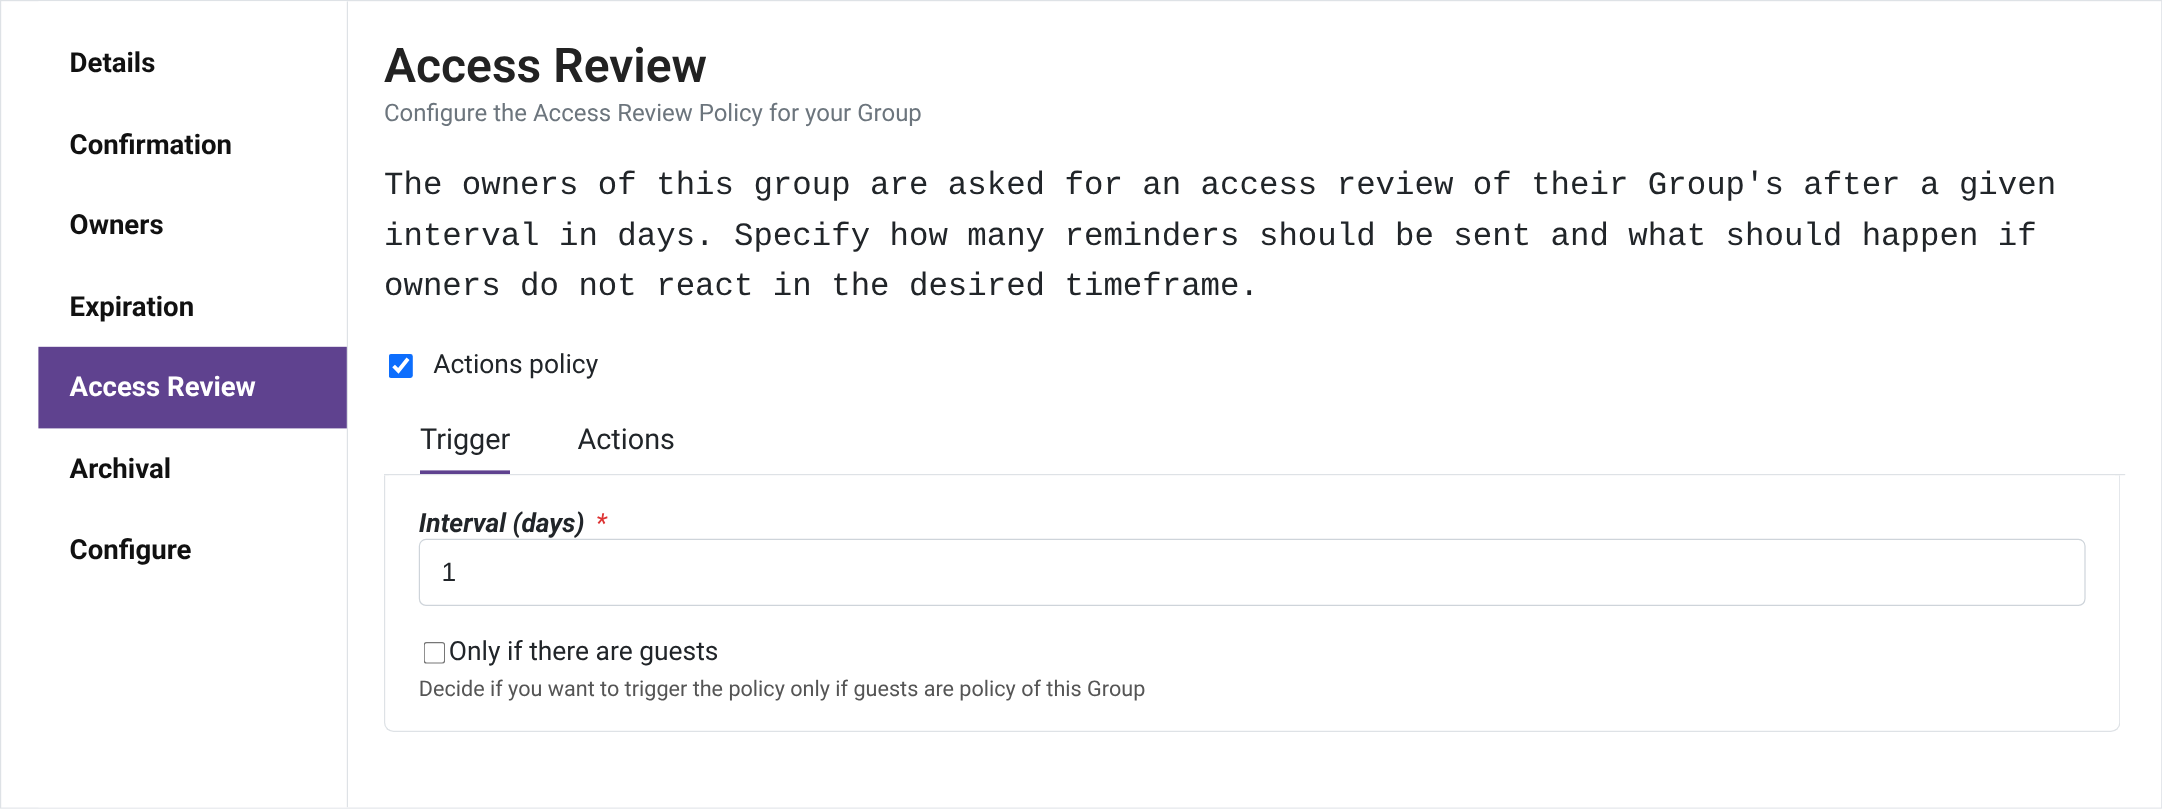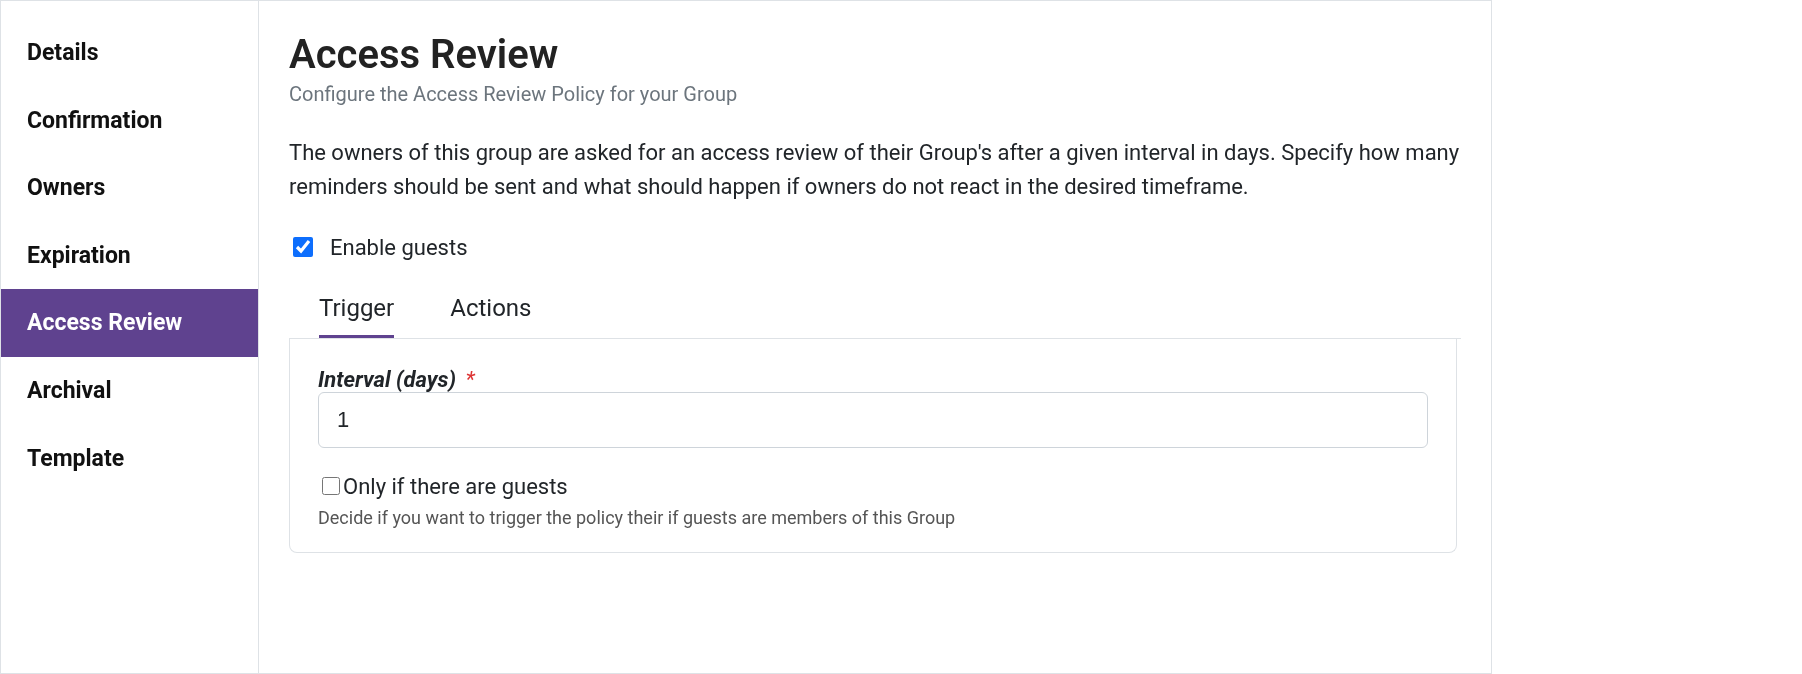--- a/index.html
+++ b/index.html
@@ -1,24 +1,24 @@
 <!DOCTYPE html>
 <html><head>
 <meta charset="utf-8">
 <style>
   * { box-sizing: border-box; }
   html,body { margin:0; padding:0; font-family: "Segoe UI", -apple-system, BlinkMacSystemFont, Roboto, sans-serif; color:#212529; background:#fff; }
-  .app { display:flex; width:1492px; height:674px; border:1px solid #dee2e6; overflow:hidden; }
+  .app { display:flex; width:1802px; height:674px; border:1px solid #dee2e6; overflow:hidden;padding-left:31px; }
   .sidebar { width:258px; flex:0 0 258px; border-right:1px solid #dee2e6; background:#fff; padding-top:18px; }
   .sidebar-item { font-size:23px; font-weight:700; padding:20px 26px; color:#111; cursor:pointer; line-height:1.2; }
   .sidebar-item.active { background:#5f428f; color:#fff; }
   .main { flex:1; padding:30px 30px 0 30px; overflow:auto; }
   .page-title { font-size:40px; font-weight:600; margin:0 0 4px 0; color:#222; }
   .page-subtitle { font-size:20px; font-weight:400; color:#6c757d; margin:0 0 30px 0; }
-  .page-desc { font-size:22px; line-height:1.55; color:#212529; margin:0 0 30px 0; max-width:1500px; }
+  .page-desc { font-size:27px; line-height:1.55; color:#212529; margin:0 0 30px 0; max-width:1500px;font-family:Liberation Mono, monospace; }
   .enable-row { display:flex; align-items:center; gap:14px; margin-bottom:28px; }
   .enable-row input[type=checkbox] { width:20px; height:20px; accent-color:#0d6efd; cursor:pointer; }
   .enable-row label { font-size:22px; color:#212529; }
   .tabs { display:flex; gap:56px; border-bottom:1px solid #dee2e6; padding-left:30px; }
   .tab { font-size:24px; padding:6px 0 12px 0; cursor:pointer; border-bottom:3px solid transparent; line-height:1.2; }
   .tab.active { border-bottom-color:#5f428f; }
   .panel { border:1px solid #dee2e6; border-top:none; border-radius:0 0 8px 8px; padding:28px 28px 24px 28px; margin-right:4px; }
   .field-label { font-size:22px; font-weight:700; margin-bottom:0;font-style:italic; }
   .req { color:#d33; font-weight:400; margin-left:4px; }
   .text-input { width:100%; font-size:22px; padding:14px 18px; border:1px solid #ced4da; border-radius:6px; background:#fff; color:#212529; }
@@ -31,45 +31,45 @@
 <body>
 
 <div class="app">
   <nav class="sidebar">
     <div class="sidebar-item">Details</div>
     <div class="sidebar-item">Confirmation</div>
     <div class="sidebar-item">Owners</div>
     <div class="sidebar-item">Expiration</div>
     <div class="sidebar-item active">Access Review</div>
     <div class="sidebar-item">Archival</div>
-    <div class="sidebar-item">Template</div>
+    <div class="sidebar-item">Configure</div>
   </nav>
 
   <main class="main">
     <h1 class="page-title">Access Review</h1>
     <p class="page-subtitle">Configure the Access Review Policy for your Group</p>
     <p class="page-desc">The owners of this group are asked for an access review of their Group's after a given interval in days. Specify how many reminders should be sent and what should happen if owners do not react in the desired timeframe.</p>
 
     <div class="enable-row">
       <input type="checkbox" id="enablePolicy" checked="" style="">
-      <label for="enablePolicy">Enable guests</label>
+      <label for="enablePolicy">Actions policy</label>
     </div>
 
     <div class="tabs">
       <div class="tab active">Trigger</div>
       <div class="tab">Actions</div>
     </div>
 
     <div class="panel">
       <div class="field-label">
         <span>Interval (days)</span>
         <span class="req">*</span>
       </div>
       <input type="text" class="text-input" value="1" style="">
 
       <div class="sub-row">
         <input type="checkbox" id="onlyGuests" style="">
         <label for="onlyGuests">Only if there are guests</label>
       </div>
-      <div class="helper">Decide if you want to trigger the policy their if guests are members of this Group</div>
+      <div class="helper">Decide if you want to trigger the policy only if guests are policy of this Group</div>
     </div>
   </main>
 </div>
 
 </body></html>

